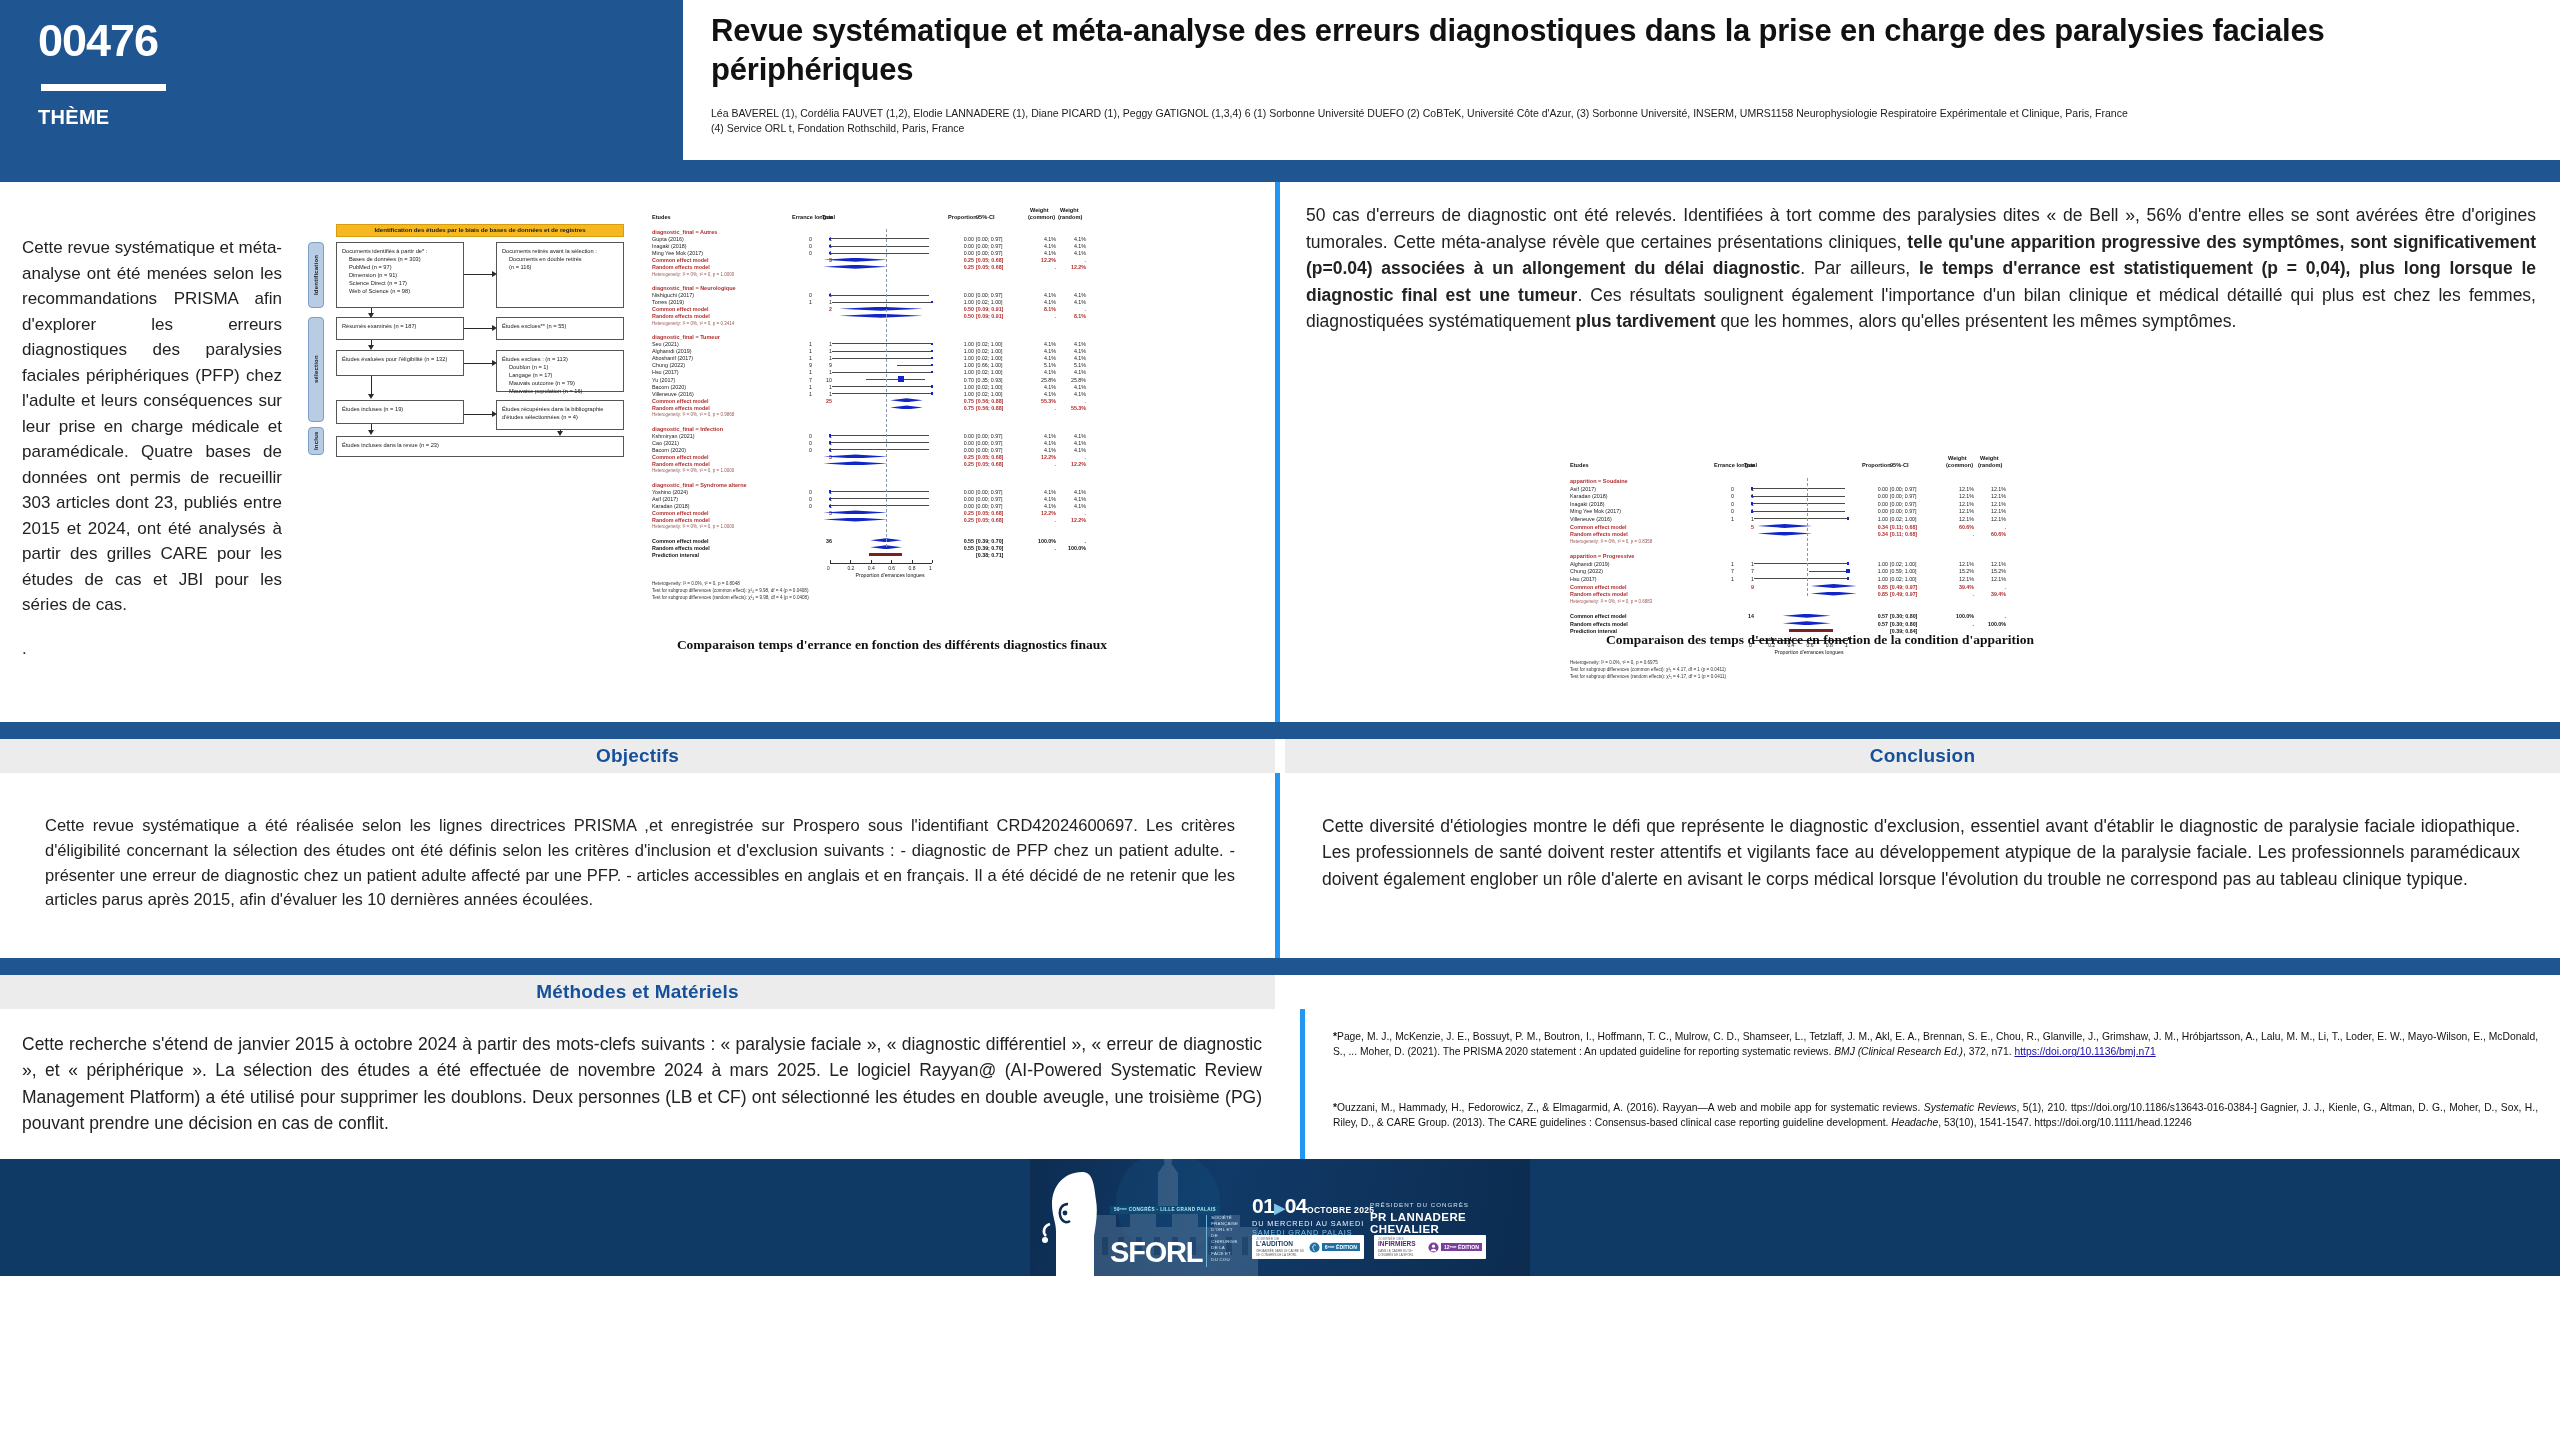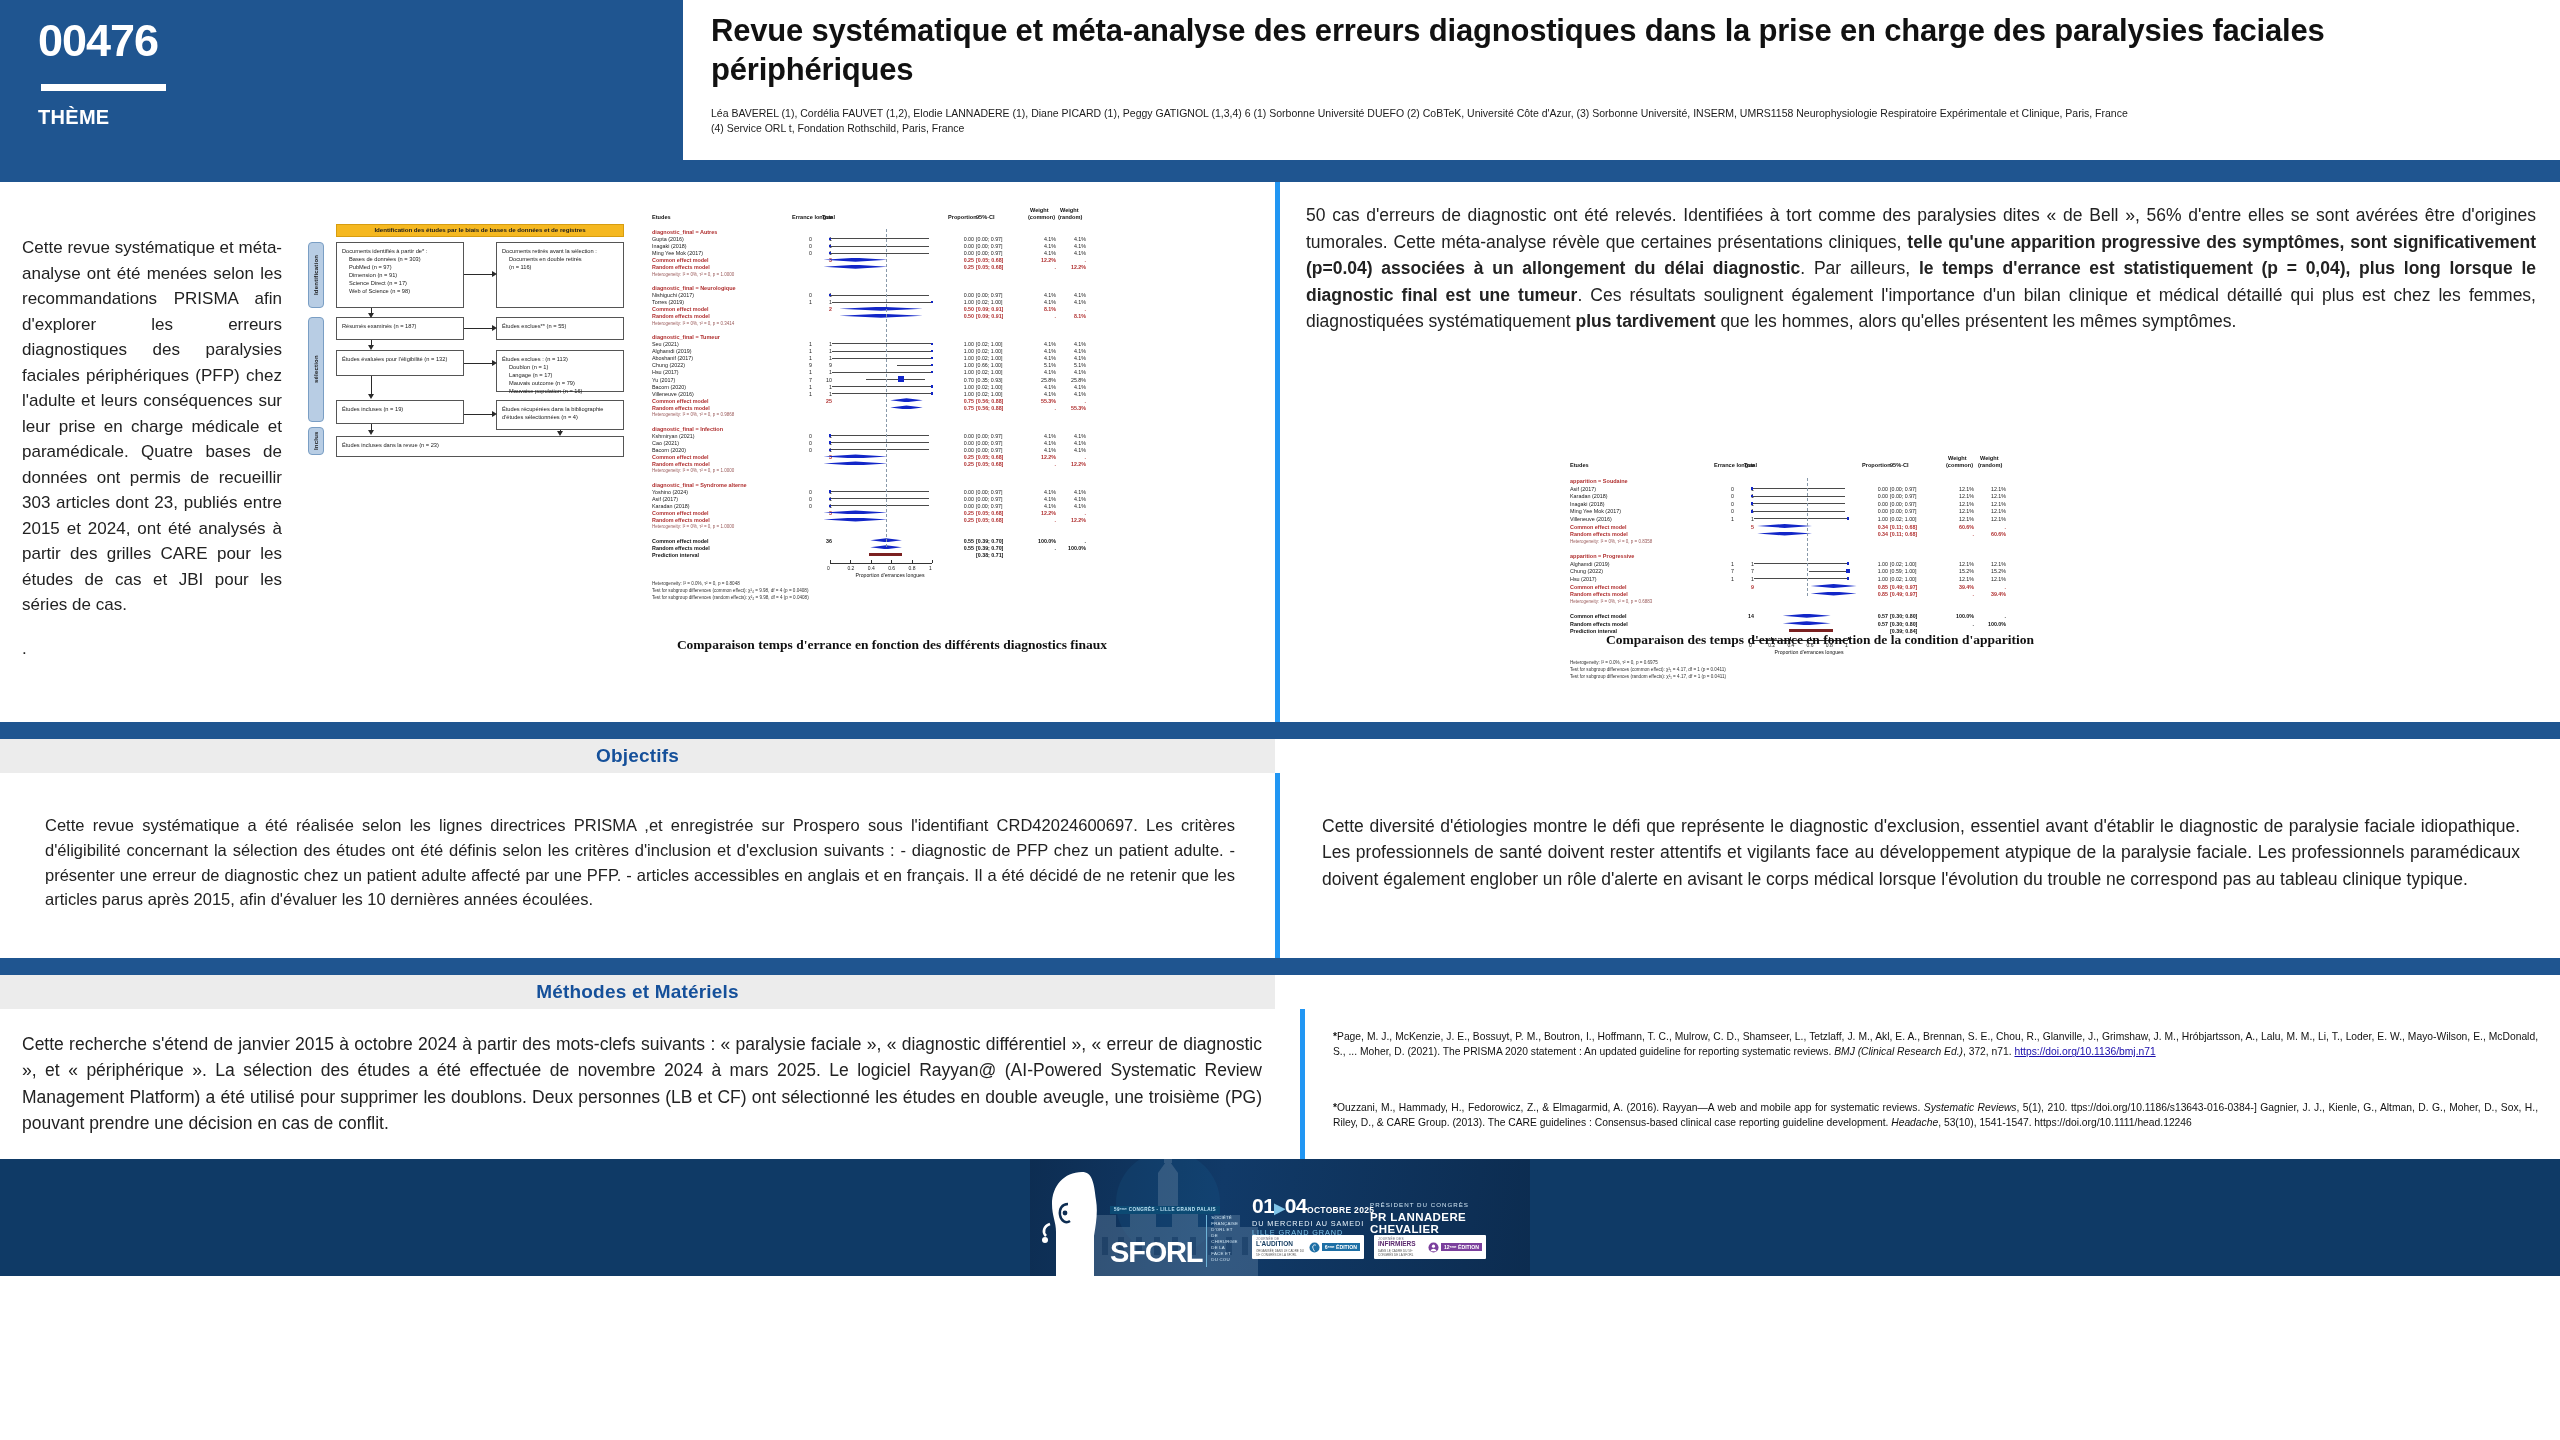--- a/index.html
+++ b/index.html
@@ -737,20 +737,23 @@
     </div>
   </div>
 
   <div class="blue-bar thin"></div>
 
   <div class="band">
     <div class="band-cell" style="width:1275px">
       <span class="band-title">Objectifs</span>
     </div>
     <div class="band-gap"></div>
+    <div class="band-cell" style="flex:1">
+      <span class="band-title">Conclusion</span>
+    </div>
   </div>
 
   <div class="row2">
     <div class="obj-col">
       <div class="body-text small">Cette revue systématique a été réalisée selon les lignes directrices PRISMA ,et enregistrée sur Prospero sous l'identifiant CRD42024600697. Les critères d'éligibilité concernant la sélection des études ont été définis selon les critères d'inclusion et d'exclusion suivants : - diagnostic de PFP chez un patient adulte. - présenter une erreur de diagnostic chez un patient adulte affecté par une PFP. - articles accessibles en anglais et en français. Il a été décidé de ne retenir que les articles parus après 2015, afin d'évaluer les 10 dernières années écoulées.</div>
     </div>
     <div class="concl-col">
       <div class="body-text">Cette diversité d'étiologies montre le défi que représente le diagnostic d'exclusion, essentiel avant d'établir le diagnostic de paralysie faciale idiopathique. Les professionnels de santé doivent rester attentifs et vigilants face au développement atypique de la paralysie faciale. Les professionnels paramédicaux doivent également englober un rôle d'alerte en avisant le corps médical lorsque l'évolution du trouble ne correspond pas au tableau clinique typique.</div>
     </div>
   </div>
@@ -824,21 +827,21 @@
             <div class="fb-soc">DE LA FACE ET DU COU</div>
           </div>
         </div>
       </div>
 
       <div class="fb-dates">
         <div class="fb-bignum">
           <span>01</span><span style="color:#7fc4e8;font-size:14px;">▶</span><span>04</span><span class="mon">OCTOBRE 2025</span>
         </div>
         <div class="fb-sub">DU MERCREDI AU SAMEDI</div>
-        <div class="fb-sub2">LILLE GRAND GRAND</div>
+        <div class="fb-sub2">SAMEDI GRAND PALAIS</div>
       </div>
 
       <div class="fb-pres">
         <div class="fb-pres-t">PRÉSIDENT DU CONGRÈS</div>
         <div class="fb-pres-n">PR LANNADERE CHEVALIER</div>
       </div>
 
       <div class="fb-chip" style="left:222px;width:112px;">
         <div style="flex:1">
           <div style="font-size:3.2px;color:#667;letter-spacing:.3px;">JOURNÉE DE</div>

